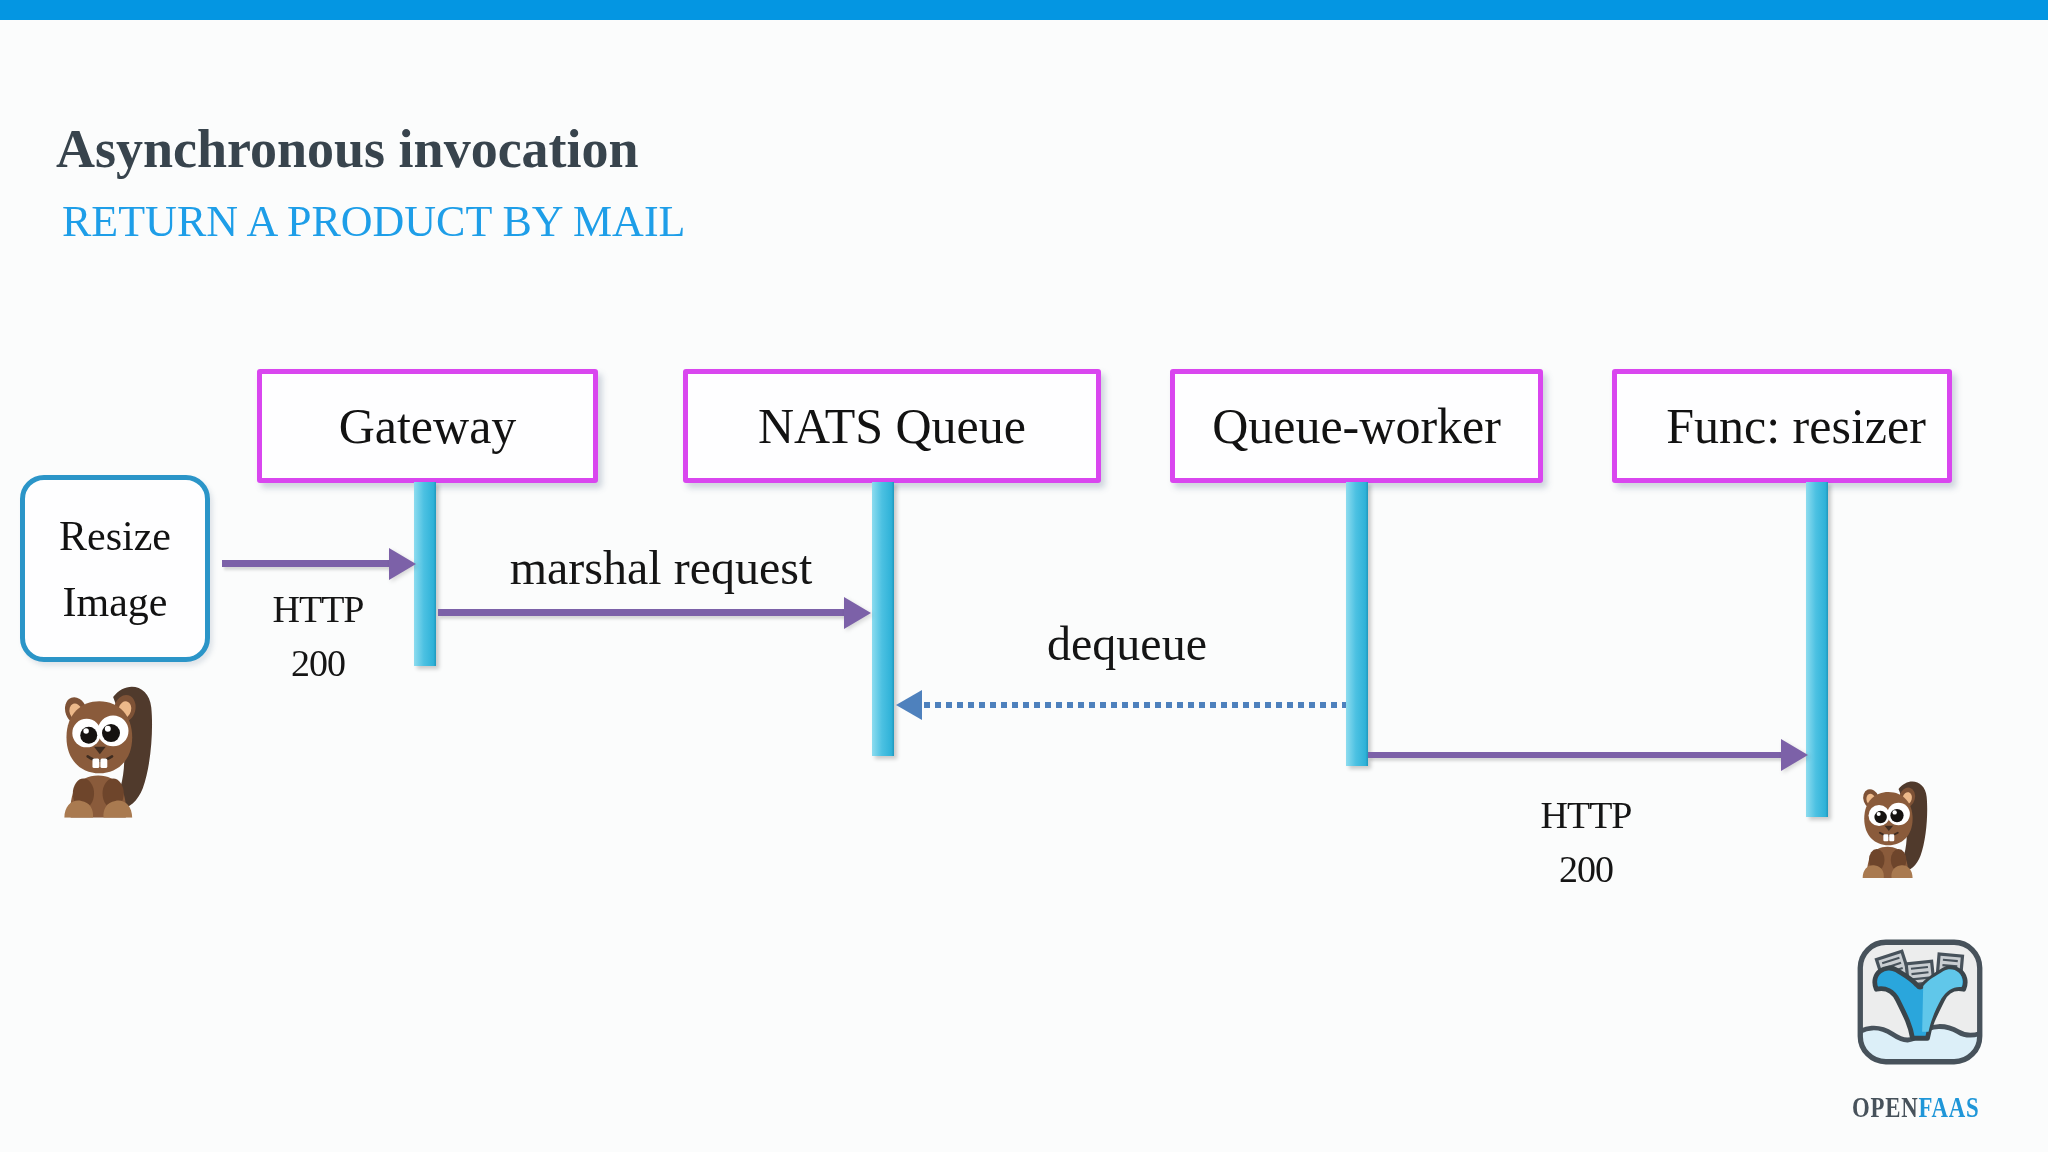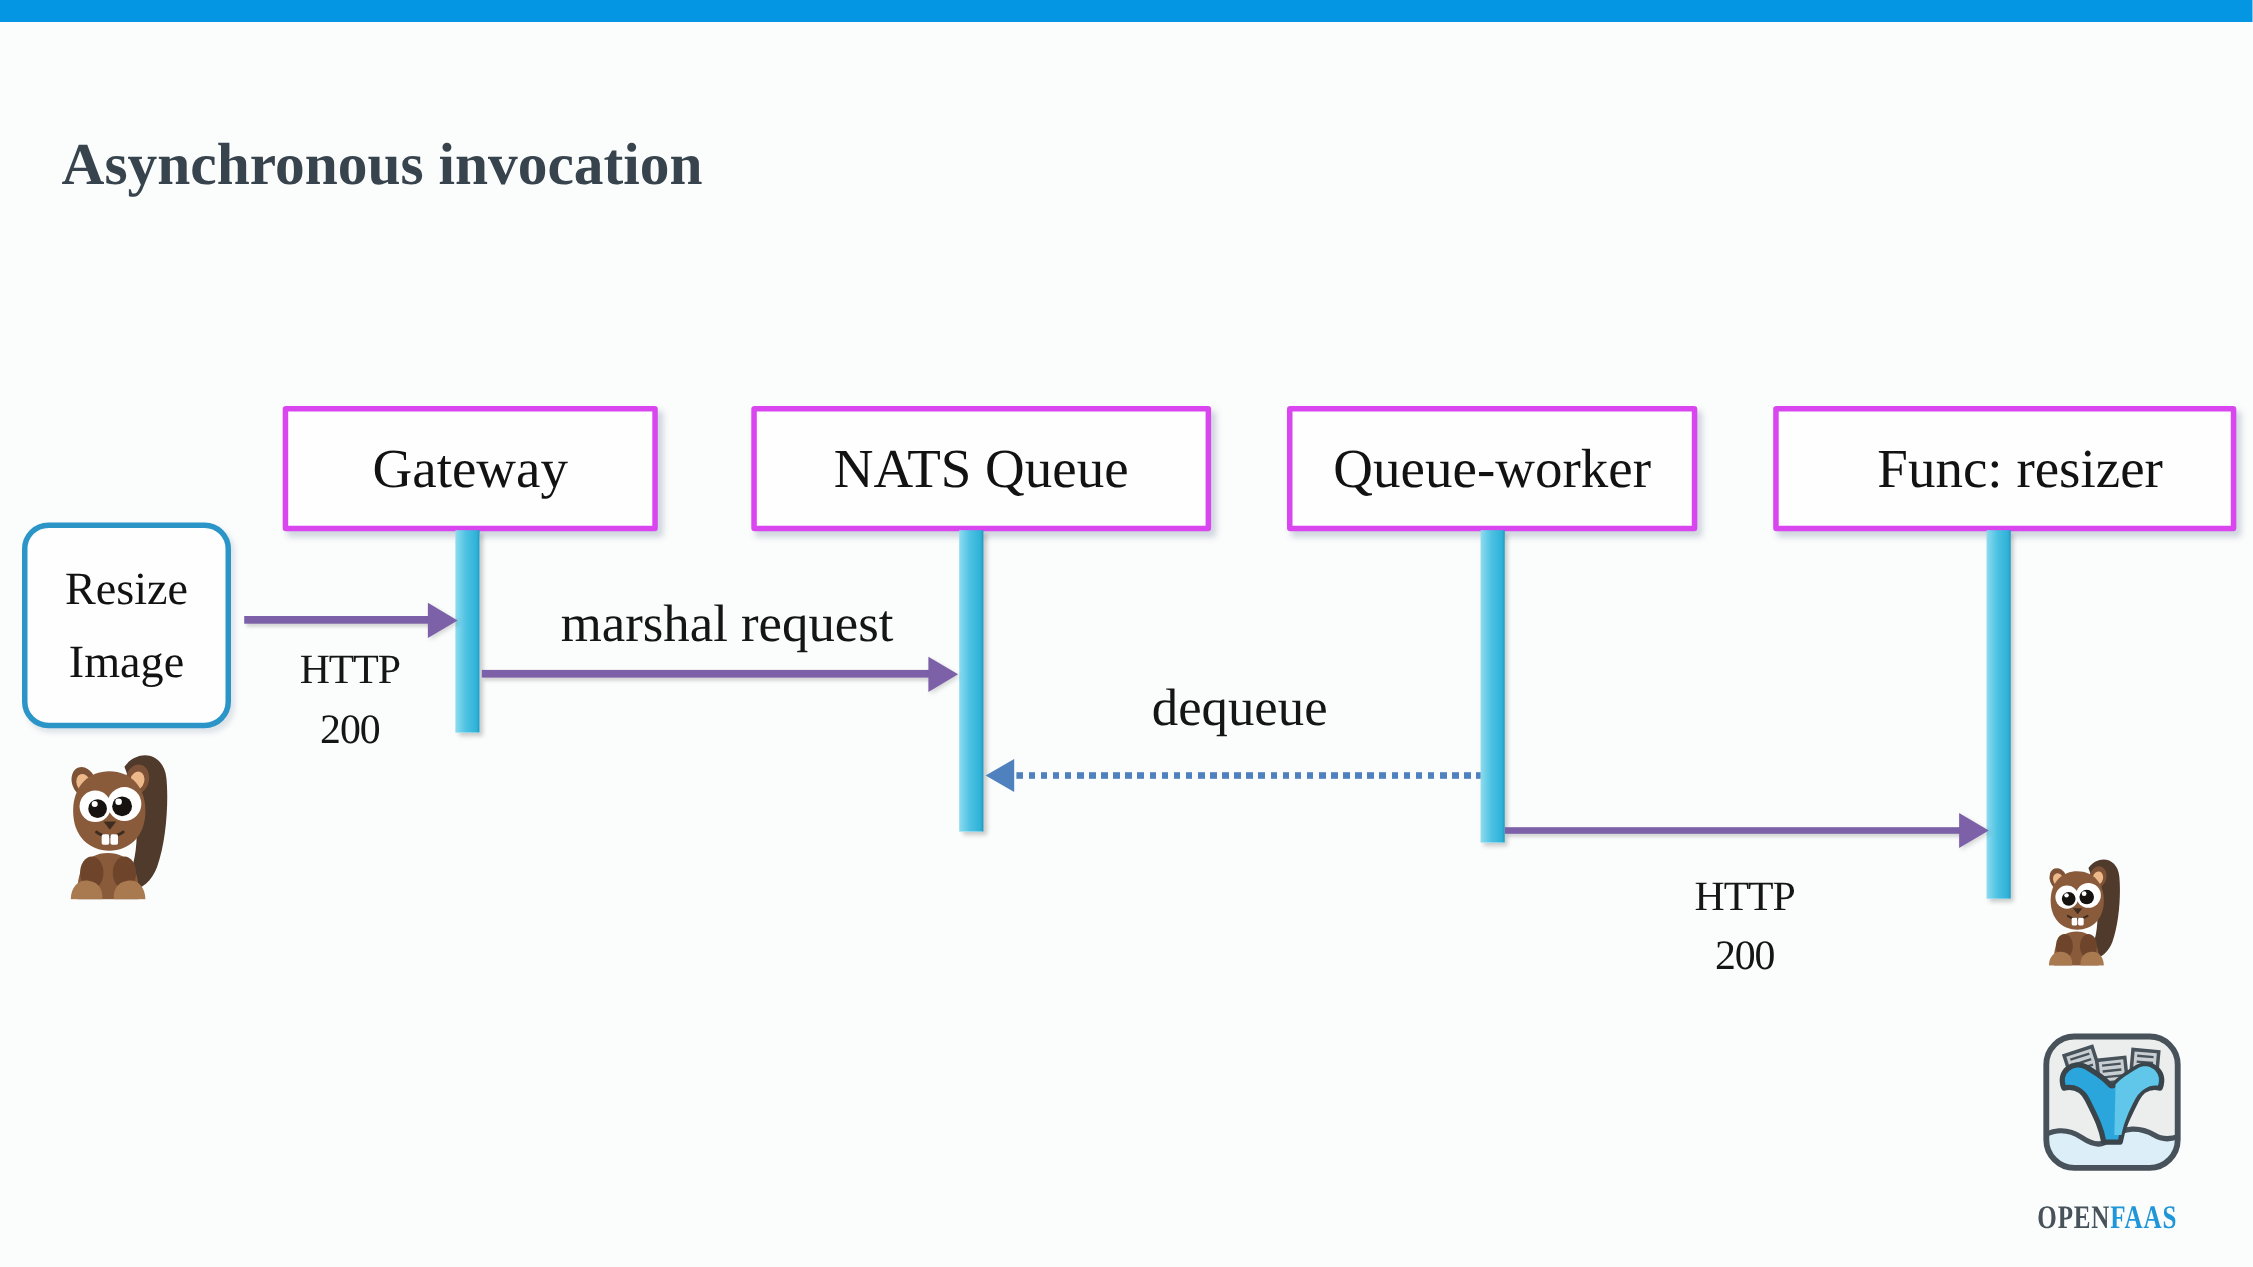--- a/index.html
+++ b/index.html
@@ -14,21 +14,21 @@
 
   
   .actor{position:absolute;top:369px;height:114px;box-sizing:border-box;
          border:5px solid #d946ef;border-radius:3px;background:#fefeff;
          display:flex;align-items:center;justify-content:center;
          font-size:50px;color:#121212;
          box-shadow:4px 5px 6px rgba(100,120,150,.30);}
   .a-gateway{left:257px;width:341px;}
   .a-nats{left:683px;width:418px;}
   .a-worker{left:1170px;width:373px;}
-  .a-func{left:1612px;width:421px;padding-left:28px;}
+  .a-func{left:1612px;width:340px;padding-left:28px;}
 
   
   .lifeline{position:absolute;top:482px;width:22px;
             background:linear-gradient(90deg,#8ddcef 0%,#4cc1e2 45%,#2fb2d8 88%,#1f98bd 100%);
             box-shadow:3px 3px 4px rgba(0,0,0,.20);}
   .ll-gateway{left:414px;height:184px;}
   .ll-nats{left:872px;height:274px;}
   .ll-worker{left:1346px;height:284px;}
   .ll-func{left:1806px;height:335px;}
 
@@ -136,20 +136,21 @@
                C74 68 70 78 68 88 L62 88 Z" fill="#60C7EA"></path>
       <rect x="4" y="4" width="112" height="112" rx="24" fill="none" stroke="#47525B" stroke-width="5"></rect>
     </symbol>
   </defs>
 </svg>
 
 <div class="slide">
   <div class="topbar"></div>
 
   <h1 class="title">Asynchronous invocation</h1>
+  <div class="subtitle">RETURN A PRODUCT BY MAIL</div>
 
   <div class="actor a-gateway">
     <span>Gateway</span>
   </div>
   <div class="actor a-nats">
     <span>NATS Queue</span>
   </div>
   <div class="actor a-worker">
     <span>Queue-worker</span>
   </div>

